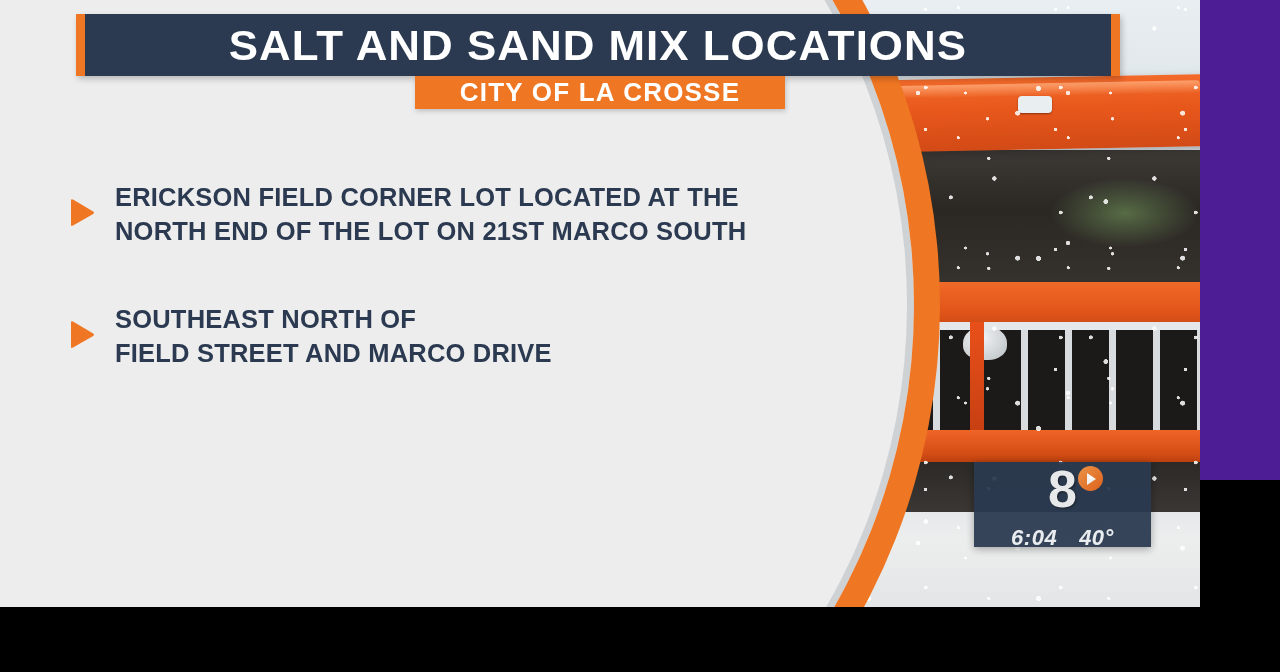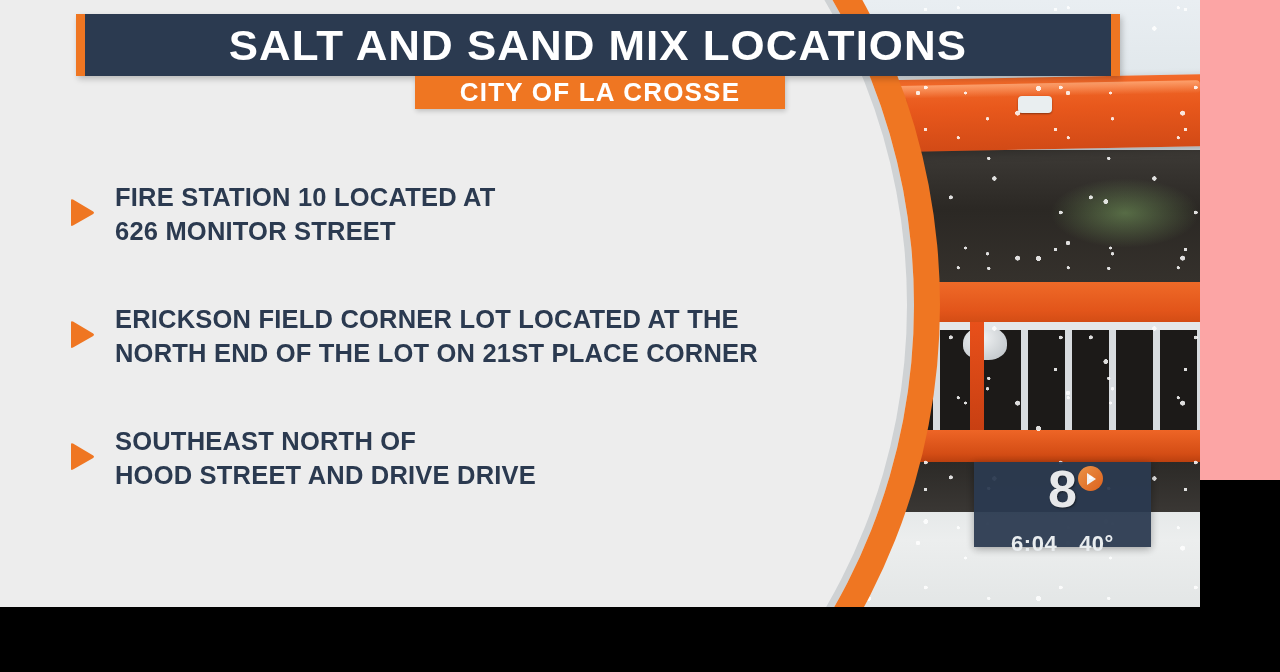--- a/index.html
+++ b/index.html
@@ -8,21 +8,21 @@
     width:1280px; height:672px;
     background:#000;
     font-family:"Liberation Sans", sans-serif;
     overflow:hidden;
   }
 
   
   #broadcast-frame {
     position:absolute; left:0; top:0;
     width:1280px; height:480px;
-    background:#fca5a5;
+    background:#4c1d95;
   }
   #graphic-stage {
     position:absolute; left:0; top:0;
     width:1200px; height:607px;
     overflow:hidden;
     background:#ececec;
   }
 
   
   #bg-panel {
@@ -248,22 +248,22 @@
     width:25px; height:25px; border-radius:50%;
     background:linear-gradient(135deg,#f79a4a,#e8651c);
     display:flex; align-items:center; justify-content:center;
   }
   #bug-play .tri {
     width:0;height:0;border-left:9px solid #fff;
     border-top:6px solid transparent;border-bottom:6px solid transparent;
     margin-left:3px;
   }
   #bug-readout {
-    display:flex; gap:22px; margin-top:17px;
-    color:#e9edf0; font-size:22px; font-weight:bold; letter-spacing:.5px;
+    display:flex; gap:22px; margin-top:11px;
+    color:#e9edf0; font-size:22px; font-weight:bold; letter-spacing:.5px;font-style:italic;
   }
 </style>
 </head>
 <body>
 
 <div id="broadcast-frame">
 
   <div id="graphic-stage">
 
     <div id="bg-panel">
@@ -302,53 +302,42 @@
       <span class="edge-bar right"></span>
       <span id="title-text">SALT AND SAND MIX LOCATIONS</span>
     </div>
 
     <div id="subtitle-bar">
       <span id="subtitle-text">CITY OF LA CROSSE</span>
     </div>
 
     <div id="bullet-list">
 
+
       <div class="bullet-row">
         <span class="bullet-marker">
           <svg viewBox="0 0 28 30" width="28" height="30" aria-hidden="true">
             <path d="M3 2.5 Q3 0.5 5 1.6 L25.2 13.4 Q27 14.6 25.2 15.9 L5 27.6 Q3 28.8 3 26.8 Z" fill="#ef7622"></path>
           </svg>
         </span>
         <span class="bullet-lines">
-          <span class="bullet-line">FIRE STATION 10 LOCATED AT</span>
-          <span class="bullet-line">626 MONITOR STREET</span>
+          <span class="bullet-line">ERICKSON FIELD CORNER LOT LOCATED AT THE</span>
+          <span class="bullet-line">NORTH END OF THE LOT ON 21ST MARCO SOUTH</span>
         </span>
       </div>
 
       <div class="bullet-row">
         <span class="bullet-marker">
           <svg viewBox="0 0 28 30" width="28" height="30" aria-hidden="true">
             <path d="M3 2.5 Q3 0.5 5 1.6 L25.2 13.4 Q27 14.6 25.2 15.9 L5 27.6 Q3 28.8 3 26.8 Z" fill="#ef7622"></path>
           </svg>
         </span>
         <span class="bullet-lines">
-          <span class="bullet-line">ERICKSON FIELD CORNER LOT LOCATED AT THE</span>
-          <span class="bullet-line">NORTH END OF THE LOT ON 21ST PLACE CORNER</span>
-        </span>
-      </div>
-
-      <div class="bullet-row">
-        <span class="bullet-marker">
-          <svg viewBox="0 0 28 30" width="28" height="30" aria-hidden="true">
-            <path d="M3 2.5 Q3 0.5 5 1.6 L25.2 13.4 Q27 14.6 25.2 15.9 L5 27.6 Q3 28.8 3 26.8 Z" fill="#ef7622"></path>
-          </svg>
-        </span>
-        <span class="bullet-lines">
           <span class="bullet-line">SOUTHEAST NORTH OF</span>
-          <span class="bullet-line">HOOD STREET AND DRIVE DRIVE</span>
+          <span class="bullet-line">FIELD STREET AND MARCO DRIVE</span>
         </span>
       </div>
 
     </div>
 
     <div id="station-bug">
       <div id="bug-logo-wrap">
         <span id="bug-eight">8</span>
         <span id="bug-play">
           <span class="tri"></span>

